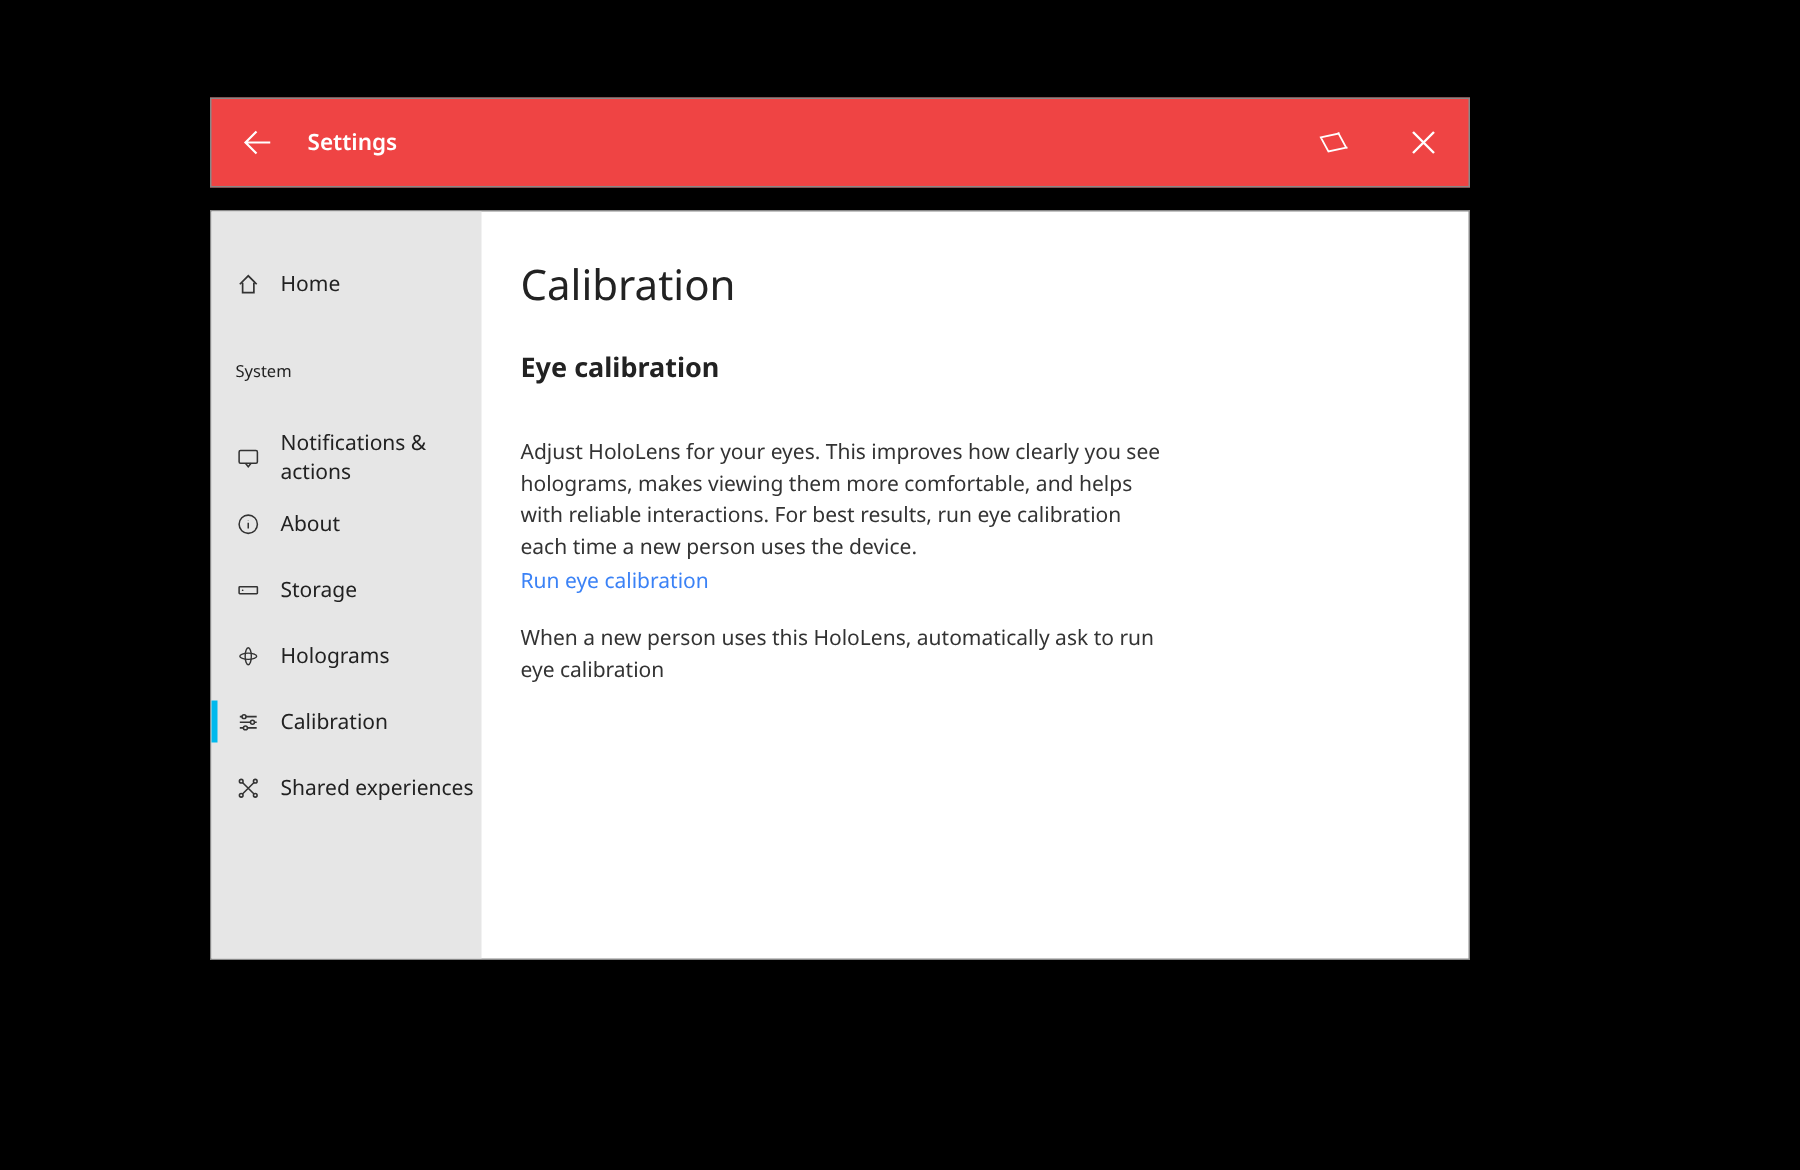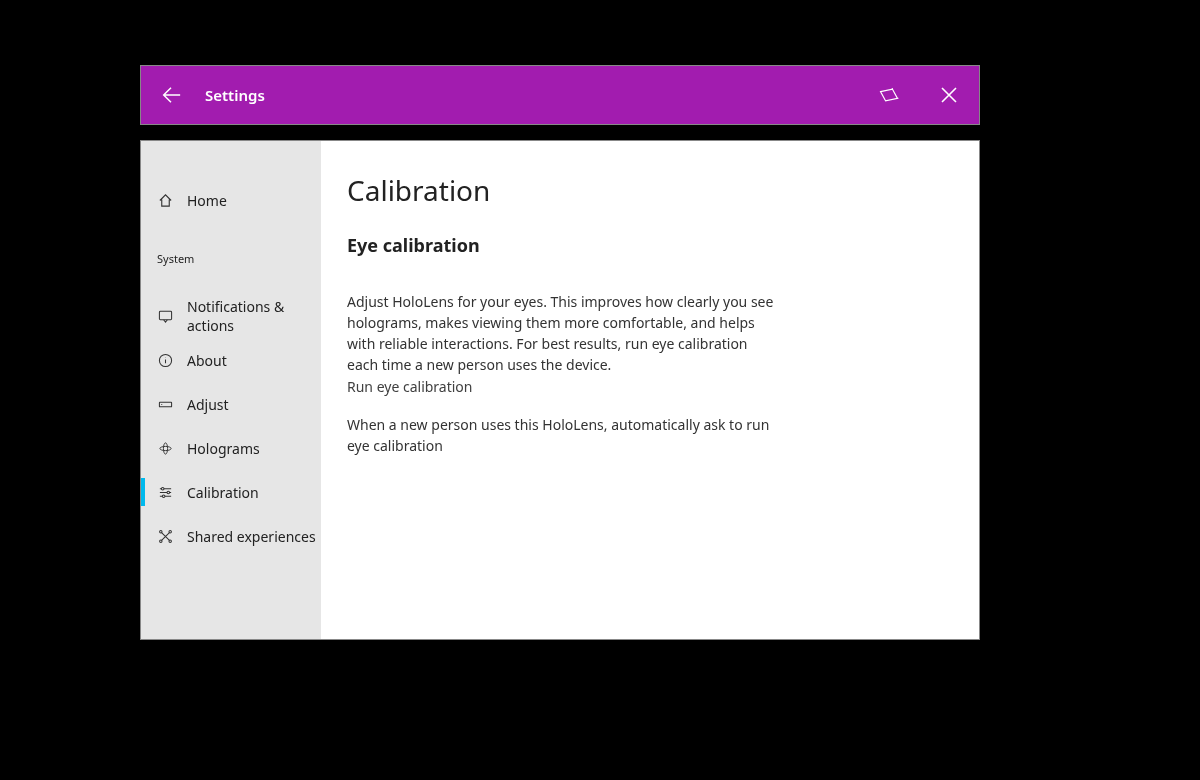--- a/index.html
+++ b/index.html
@@ -1,37 +1,37 @@
 <!DOCTYPE html>
 <html><head>
 <meta charset="utf-8">
 <style>
 * { margin: 0; padding: 0; box-sizing: border-box; }
 body { background: #000; font-family: "Segoe UI", system-ui, -apple-system, sans-serif; width: 1200px; height: 780px; overflow: hidden; }
 
-.titlebar { position: absolute; left: 140px; top: 65px; width: 840px; height: 60px; background: #a21caf; border: 1px solid #888; display: flex; align-items: center; color: #fff; }
+.titlebar { position: absolute; left: 140px; top: 65px; width: 840px; height: 60px; background: #ef4444; border: 1px solid #888; display: flex; align-items: center; color: #fff; }
 .titlebar .back { width: 60px; height: 60px; display: flex; align-items: center; justify-content: center; cursor: pointer; }
 .titlebar .title { font-size: 15px; font-weight: 600; margin-left: 4px; }
 .titlebar .spacer { flex: 1; }
 .titlebar .tb-btn { width: 60px; height: 60px; display: flex; align-items: center; justify-content: center; cursor: pointer; }
 
 .window { position: absolute; left: 140px; top: 140px; width: 840px; height: 500px; background: #fff; border: 1px solid #888; display: flex; }
 
-.sidebar { width: 180px; background: #e6e6e6; display: flex; flex-direction: column; padding-top: 37px; }
+.sidebar { width: 180px; background: #e6e6e6; display: flex; flex-direction: column; padding-top: 26px; }
 .side-item { display: flex; align-items: center; height: 44px; padding-left: 16px; font-size: 14px; color: #222; cursor: pointer; position: relative; }
 .side-item .ic { width: 16px; height: 16px; margin-right: 14px; display: flex; align-items: center; justify-content: center; flex-shrink: 0; }
 .side-item.group { font-weight: 400; font-size: 11px; cursor: default; }
 .side-item.selected::before { content: ""; position: absolute; left: 0; top: 8px; bottom: 8px; width: 4px; background: #00b9ed; }
 .side-gap { height: 14px; }
 
 .content { flex: 1; padding: 30px 26px 20px 26px; color: #222; overflow: hidden; }
 .content h1 { font-size: 28px; font-weight: 400; margin-bottom: 24px; }
 .content h2 { font-size: 18px; font-weight: 700; margin-bottom: 34px; }
 .content p.desc { font-size: 14px; color: #333; line-height: 1.5; max-width: 430px; }
-.content a.link { font-size: 14px; color: #404040; text-decoration: none; display: inline-block; margin-bottom: 18px; cursor: pointer; }
+.content a.link { font-size: 14px; color: #3b82f6; text-decoration: none; display: inline-block; margin-bottom: 18px; cursor: pointer; }
 .content p.toggle-label { font-size: 14px; color: #333; line-height: 1.5; max-width: 430px; margin-bottom: 10px; }
 .toggle-row { display: flex; align-items: center; gap: 14px; }
 .toggle { width: 44px; height: 20px; background: #00b9ed; border-radius: 10px; position: relative; cursor: pointer; }
 .toggle .knob { position: absolute; right: 3px; top: 3px; width: 14px; height: 14px; background: #fff; border-radius: 50%; }
 .toggle-state { font-size: 14px; }
 
 svg { display: block; }
 </style>
 </head>
 <body>
@@ -99,21 +99,21 @@
       <span>About</span>
     </div>
 
     <div class="side-item">
       <span class="ic">
         <svg width="15" height="15" viewBox="0 0 16 16" fill="none" stroke="#333" stroke-width="1.1">
             <rect x="1.5" y="5.5" width="13" height="5" rx="0.5"></rect>
             <circle cx="4" cy="8" r="0.6" fill="#333" stroke="none"></circle>
           </svg>
       </span>
-      <span>Adjust</span>
+      <span>Storage</span>
     </div>
 
     <div class="side-item">
       <span class="ic">
         <svg width="15" height="15" viewBox="0 0 16 16" fill="none" stroke="#333" stroke-width="1">
             <ellipse cx="8" cy="8" rx="6" ry="2.2"></ellipse>
             <ellipse cx="8" cy="8" rx="2.2" ry="6"></ellipse>
           </svg>
       </span>
       <span>Holograms</span>

